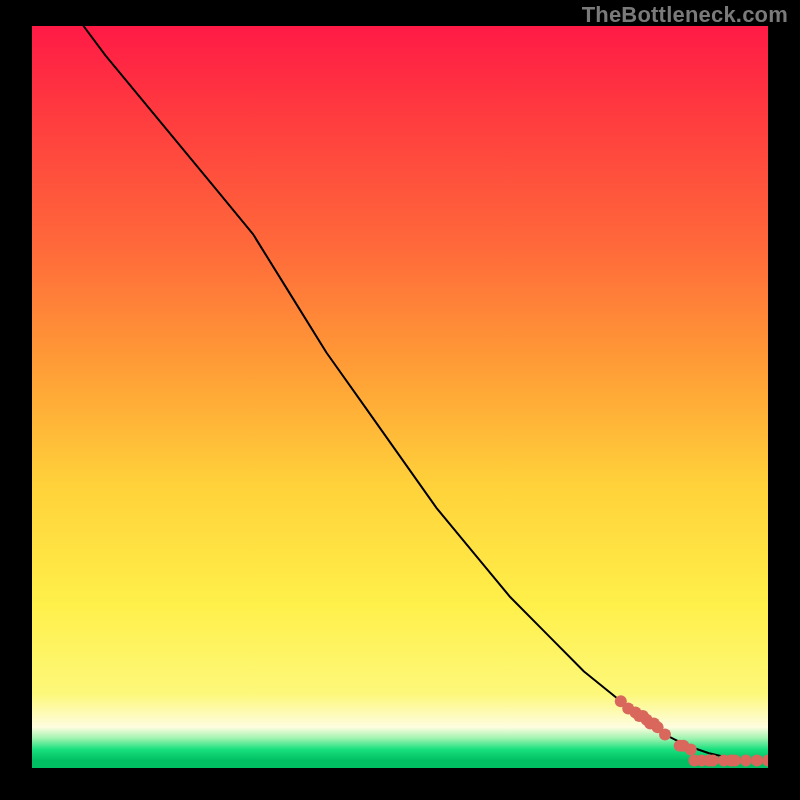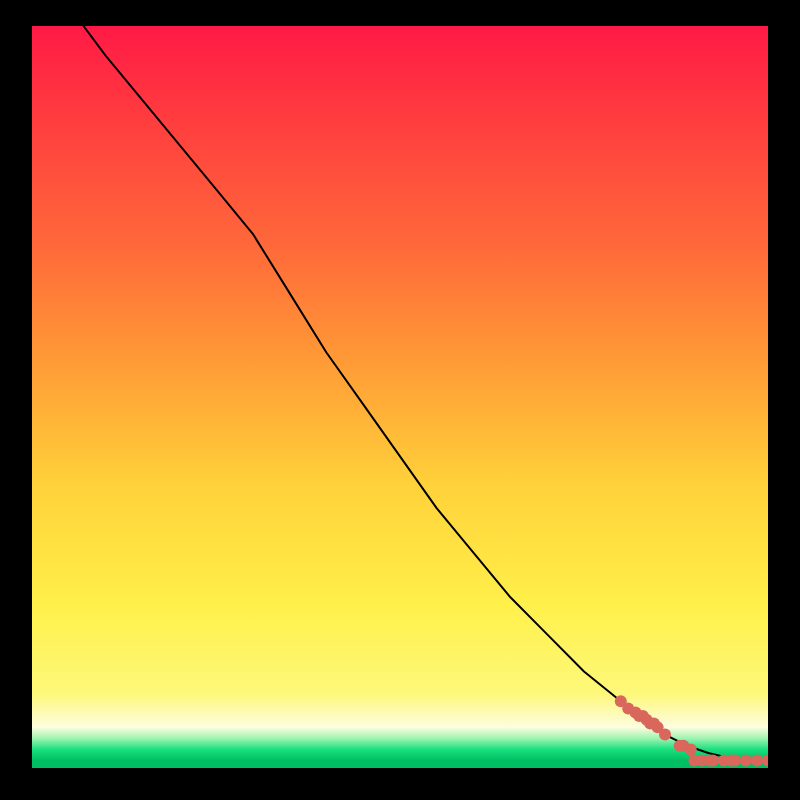--- a/index.html
+++ b/index.html
@@ -64,20 +64,21 @@
     left: 0;
     top: 0;
     width: 100%;
     height: 100%;
   }
 </style>
 </head>
 <body>
 
 <div class="stage">
+  <div class="watermark">TheBottleneck.com</div>
 
   <div class="plot-frame">
     <div class="heat"></div>
     <svg class="plot" viewBox="0 0 736 742" preserveAspectRatio="none">
       <path id="curve-path" fill="none" stroke="#000000" stroke-width="2" stroke-linecap="round" stroke-linejoin="round" d="M51.5 0.0 L73.6 29.7 L110.4 74.2 L147.2 118.7 L184.0 163.2 L220.8 207.8 L257.6 267.1 L294.4 326.5 L331.2 378.4 L368.0 430.4 L404.8 482.3 L441.6 526.8 L478.4 571.3 L515.2 608.4 L552.0 645.5 L588.8 675.2 L610.9 693.8 L633.0 708.6 L655.0 719.7 L677.1 727.2 L699.2 732.4 L713.9 734.6 L736.0 734.6"></path>
       <g id="points-group">
           <circle cx="588.8" cy="675.2" r="6" fill="#d9675c"></circle>
           <circle cx="596.2" cy="682.6" r="6" fill="#d9675c"></circle>
           <circle cx="603.5" cy="686.4" r="6" fill="#d9675c"></circle>
           <circle cx="607.2" cy="690.1" r="6" fill="#d9675c"></circle>

